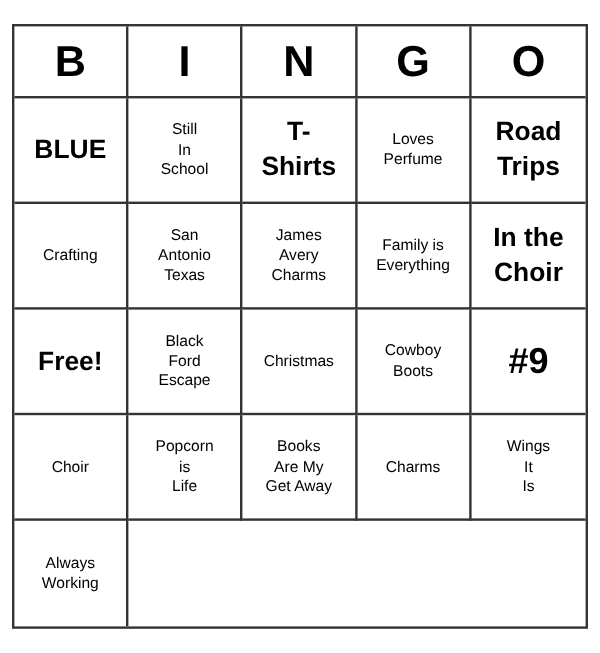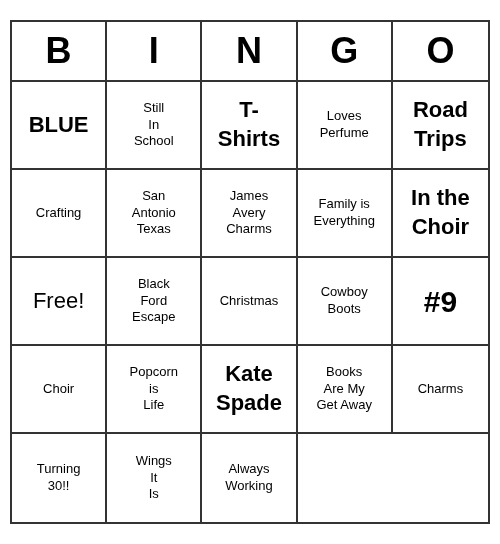--- a/index.html
+++ b/index.html
@@ -53,21 +53,21 @@
     }
     .bingo-cell:nth-child(n+21) {
       border-bottom: none;
     }
     .bingo-cell.large-text {
       font-size: 22px;
       font-weight: bold;
     }
     .bingo-cell.free {
       font-size: 22px;
-      font-weight: normal;
+      font-weight: bold;
     }
     .bingo-cell.number {
       font-size: 30px;
       font-weight: bold;
     }
   </style>
 </head>
 <body>
 
 <div class="bingo-card">
@@ -89,20 +89,18 @@
       <div class="bingo-cell">James<br>Avery<br>Charms</div>
       <div class="bingo-cell">Family is<br>Everything</div>
       <div class="bingo-cell large-text">In the<br>Choir</div>
       <div class="bingo-cell free">Free!</div>
       <div class="bingo-cell">Black<br>Ford<br>Escape</div>
       <div class="bingo-cell">Christmas</div>
       <div class="bingo-cell">Cowboy<br>Boots</div>
       <div class="bingo-cell number">#9</div>
       <div class="bingo-cell">Choir</div>
       <div class="bingo-cell">Popcorn<br>is<br>Life</div>
-      <div class="bingo-cell large-text">Kate<br>Spade</div>
       <div class="bingo-cell">Books<br>Are My<br>Get Away</div>
       <div class="bingo-cell">Charms</div>
-      <div class="bingo-cell">Turning<br>30!!</div>
       <div class="bingo-cell">Wings<br>It<br>Is</div>
       <div class="bingo-cell">Always<br>Working</div>
     </div>
 </div>
 
 </body></html>

